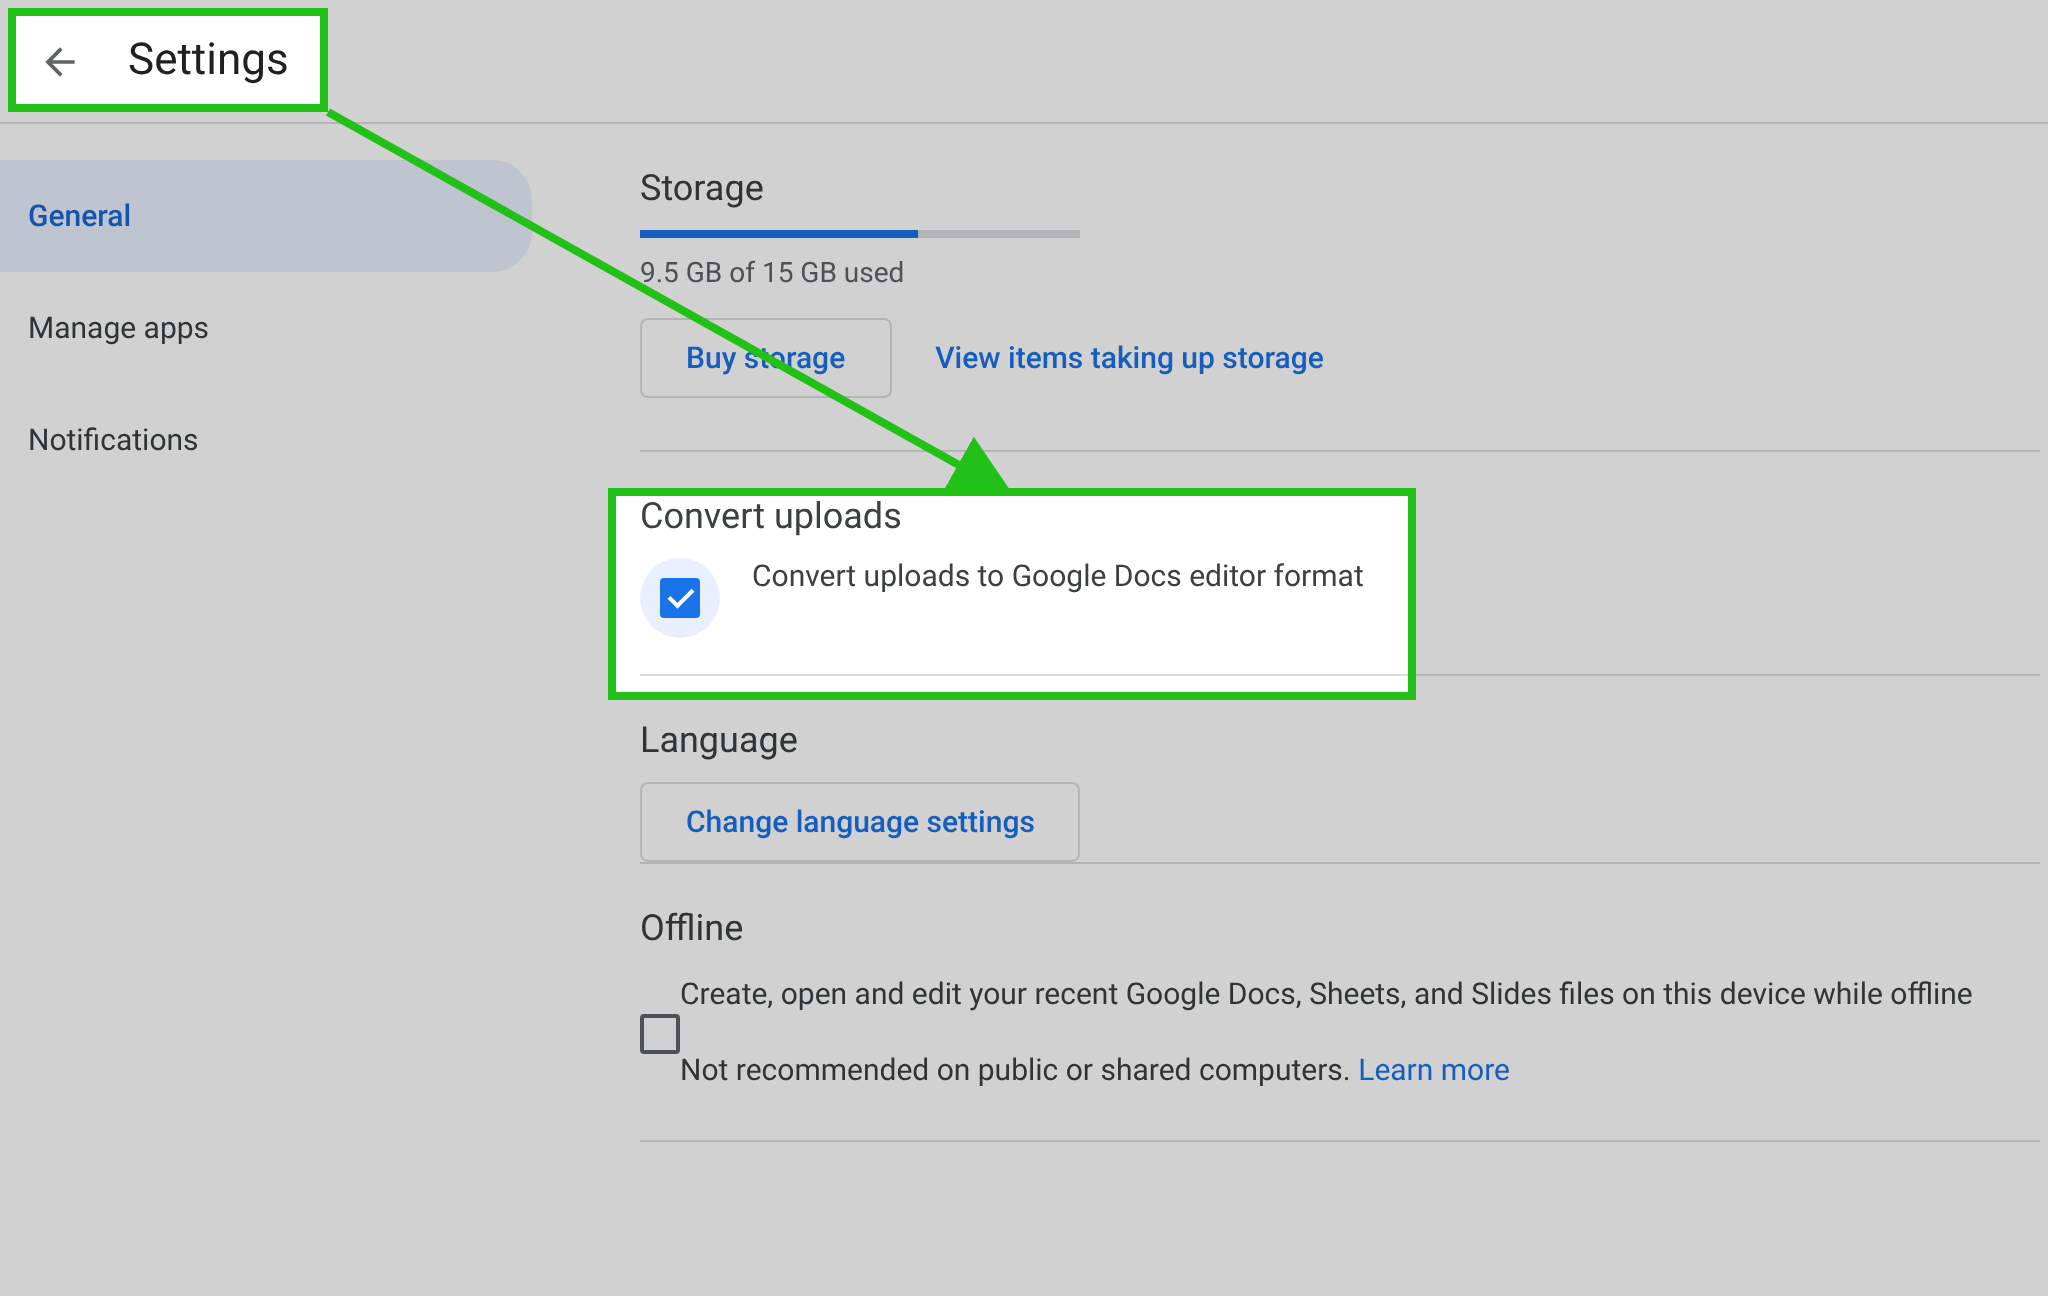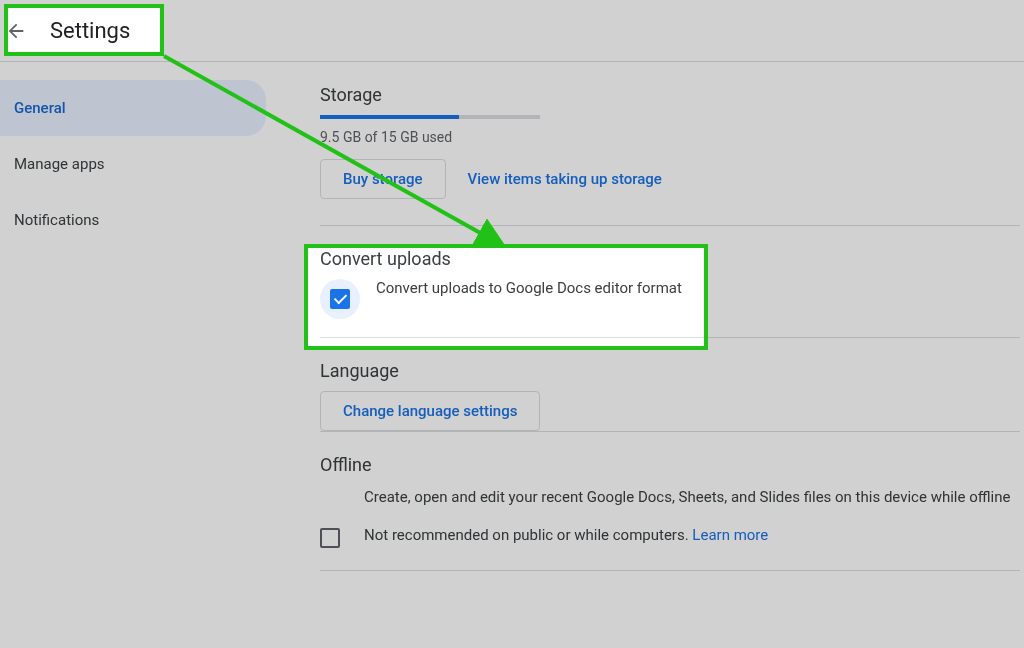--- a/index.html
+++ b/index.html
@@ -9,21 +9,21 @@
     background: #fff;
     color: #202124;
     position: relative;
   }
 
   
   .header {
     height: 62px;
     display: flex;
     align-items: center;
-    padding-left: 4px;
+    padding-left: 18px;
     border-bottom: 1px solid #dadce0;
   }
   .back-btn {
     width: 24px; height: 24px;
     display:flex; align-items:center; justify-content:center;
     cursor: pointer;
     color: #5f6368;
   }
   .header-title {
     font-size: 22px;
@@ -145,21 +145,21 @@
     border-radius: 50%;
     display:flex; align-items:center; justify-content:center;
     background: #e8f0fe;
   }
   .check-label, .offline-text {
     font-size: 15px;
     color: #3c4043;
   }
 
   
-  .offline-row { display:flex; align-items:flex-end; gap:24px; }
+  .offline-row { display:flex; align-items:center; gap:0; }
   .offline-text { line-height: 1.7; max-width: 680px;}
   .offline-text .sub { display:block; margin-top:12px; }
   .learn-link { color:#1a73e8; cursor:pointer; }
 
   
   .dim {
     position: absolute;
     background: rgba(0,0,0,0.18);
     pointer-events: none;
   }
@@ -229,21 +229,21 @@
       <hr class="rule">
     </div>
 
     <div>
       <div class="section-title">Offline</div>
       <div class="offline-row">
         <span class="checkbox"></span>
         <span class="offline-text">
           <span>Create, open and edit your recent Google Docs, Sheets, and Slides files on this device while offline</span>
           <span class="sub">
-            <span>Not recommended on public or while computers.</span>
+            <span>Not recommended on public or shared computers.</span>
             <span class="learn-link">Learn more</span>
           </span>
         </span>
       </div>
       <hr class="rule" style="margin-top:22px">
     </div>
 
   </div>
 </div>
 

